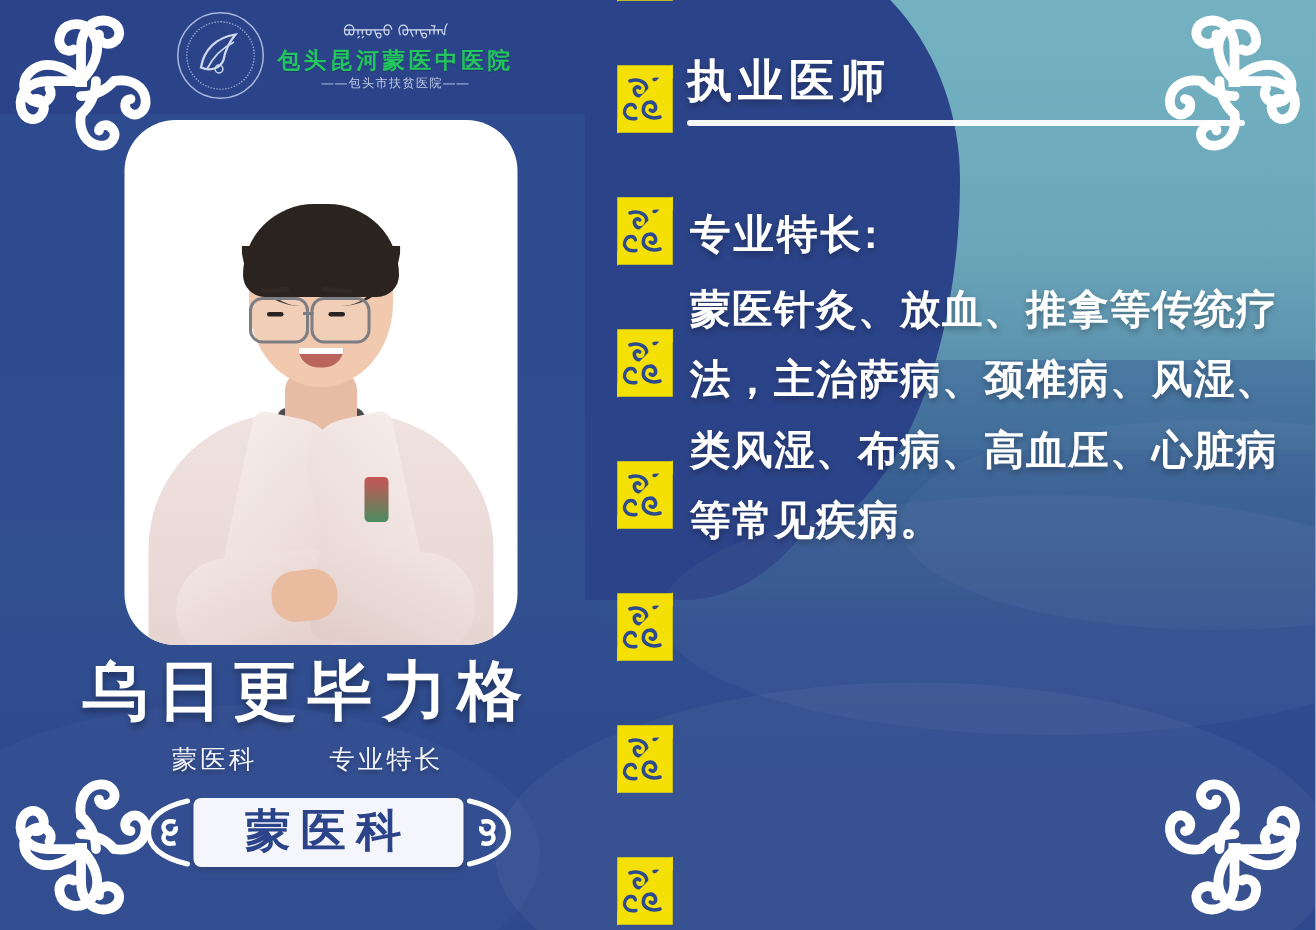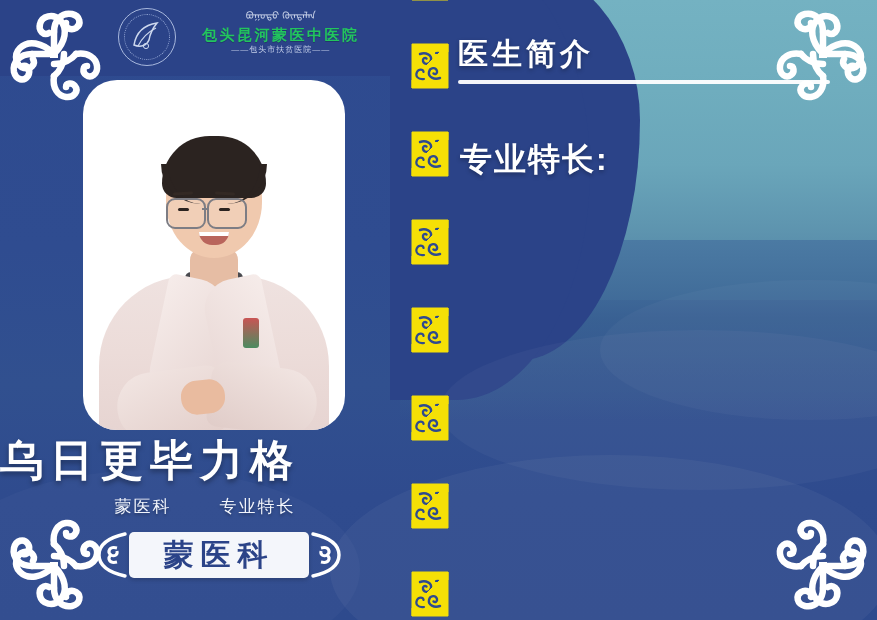--- a/index.html
+++ b/index.html
@@ -52,21 +52,21 @@
   .wave.w4{left:-60px;top:470px;width:420px;height:200px;background:rgba(255,255,255,0.028);}
 
   
   .header-strip{
     position:absolute;left:0;top:0;width:410px;height:76px;
     background:#2b4388;
     z-index:4;
   }
   .logo-wrap{
     position:absolute;left:118px;top:8px;
-    display:flex;gap:26px;
+    display:flex;align-items:center;gap:9px;
     z-index:6;
   }
   .logo-mark{
     width:56px;height:56px;border-radius:50%;
     border:1.4px solid #a8b8dd;
     position:relative;flex:none;
     background:#2b4388;
   }
   .logo-mark:before{
     content:"";position:absolute;left:5px;top:5px;right:5px;bottom:5px;
@@ -175,20 +175,21 @@
   }
   .p-badge{
     position:absolute;left:160px;top:238px;width:16px;height:30px;
     background:linear-gradient(180deg,#c23b3b,#2e7d4a);
     border-radius:3px;opacity:.85;
   }
 
   
   .doctor-name{
     position:absolute;left:0;top:432px;width:410px;
+    text-align:center;
     font-size:43px;font-weight:700;color:#ffffff;letter-spacing:7px;
     z-index:6;
     text-shadow:0 3px 5px rgba(0,0,0,.35);
   }
   .doctor-meta{
     position:absolute;left:0;top:495px;width:410px;
     display:flex;justify-content:center;gap:48px;
     font-size:17px;color:#f2f5fc;letter-spacing:2px;
     z-index:6;
     text-shadow:0 2px 3px rgba(0,0,0,.3);
@@ -228,21 +229,21 @@
     position:absolute;left:458px;top:34px;z-index:8;
     font-size:30px;font-weight:700;color:#ffffff;letter-spacing:4px;
     text-shadow:0 2px 4px rgba(0,0,0,.30);
   }
   .title-rule{
     position:absolute;left:458px;top:80px;width:372px;height:4px;
     background:#ffffff;border-radius:2px;z-index:8;opacity:.95;
   }
   .bio-label{
     position:absolute;left:460px;top:138px;z-index:8;
-    font-size:32px;font-weight:700;color:#ffffff;letter-spacing:2px;
+    font-size:27px;font-weight:700;color:#ffffff;letter-spacing:2px;
     text-shadow:0 2px 4px rgba(0,0,0,.30);
   }
   .bio-body{
     position:absolute;left:460px;top:183px;width:396px;z-index:8;
     font-size:27px;font-weight:700;color:#ffffff;
     line-height:47px;letter-spacing:1px;
     text-shadow:0 2px 4px rgba(0,0,0,.30);
   }
 </style>
 </head>
@@ -342,23 +343,24 @@
       <use href="#zzpair" y="44"></use>
       <use href="#zzpair" y="132"></use>
       <use href="#zzpair" y="220"></use>
       <use href="#zzpair" y="308"></use>
       <use href="#zzpair" y="396"></use>
       <use href="#zzpair" y="484"></use>
       <use href="#zzpair" y="572"></use>
     </g>
   </svg>
 
-  <div class="section-title">医生简介</div>
+  <div class="section-title">执业医师</div>
   <div class="title-rule"></div>
   <div class="bio-label">专业特长:</div>
+  <div class="bio-body">蒙医针灸、放血、推拿等传统疗法，主治萨病、颈椎病、风湿、类风湿、布病、高血压、心脏病等常见疾病。</div>
 
   <svg class="corner tl" width="104" height="104" viewBox="0 0 104 104" aria-hidden="true">
     <g fill="none" stroke="#ffffff" stroke-width="6.5" stroke-linecap="round">
       <path d="M52 52 L52 30 M52 52 L30 52"></path>
       <path d="M52 30 C52 18 60 10 70 12 C78 14 80 22 74 26 C69 29 63 26 64 21"></path>
       <path d="M30 52 C18 52 10 60 12 70 C14 78 22 80 26 74 C29 69 26 63 21 64"></path>
       <path d="M52 52 C40 40 26 38 18 46 C11 53 14 64 22 66 C29 68 34 62 31 57"></path>
       <path d="M52 52 C64 40 66 26 58 18 C51 11 40 14 38 22 C36 29 42 34 47 31"></path>
       <path d="M74 52 C86 50 94 56 95 64 C96 72 89 77 84 73 C80 70 81 64 85 64"></path>
       <path d="M52 74 C50 86 56 94 64 95 C72 96 77 89 73 84 C70 80 64 81 64 85"></path>

